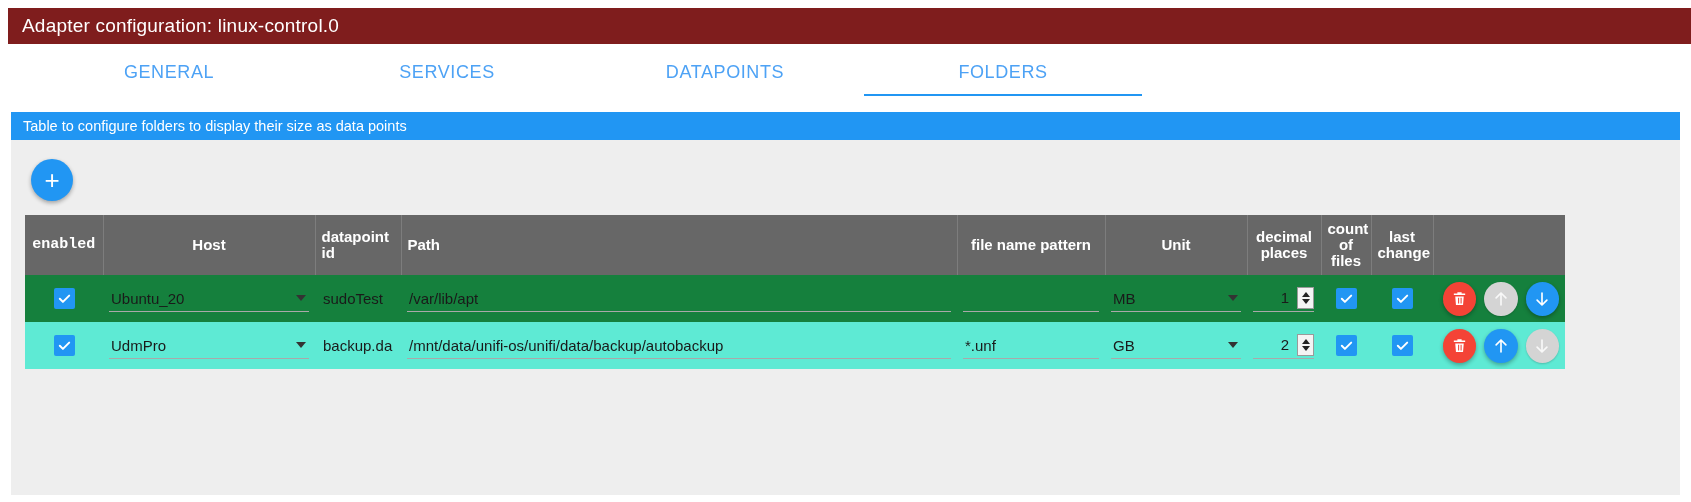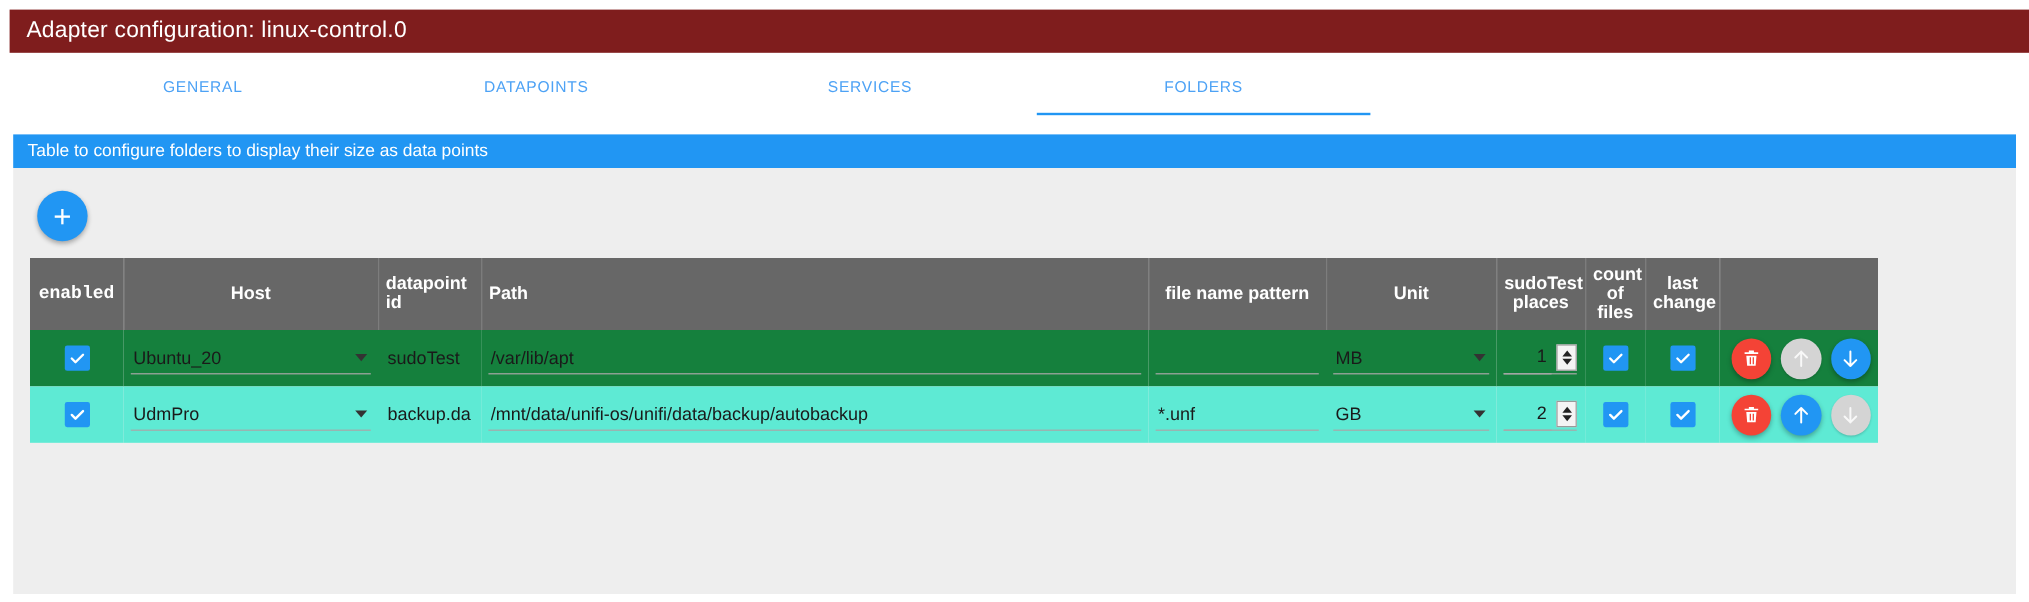--- a/index.html
+++ b/index.html
@@ -36,21 +36,21 @@
     display: flex;
     align-items: stretch;
     border-bottom: 1px solid #ffffff;
   }
   .tab {
     flex: 0 0 278px;
     display: flex;
     align-items: center;
     justify-content: center;
     color: #4da2f5;
-    font-size: 13px;
+    font-size: 18px;
     letter-spacing: .6px;
     cursor: pointer;
     position: relative;
     user-select: none;
   }
   .tab.active::after {
     content: "";
     position: absolute;
     left: 0; right: 0; bottom: 0;
     height: 2px;
@@ -238,24 +238,24 @@
 
   <div class="titlebar">
     <span>Adapter configuration: linux-control.0</span>
   </div>
 
   <div class="tabstrip">
     <div class="tab">
         <span>GENERAL</span>
       </div>
     <div class="tab">
-        <span>DATAPOINTS</span>
+        <span>SERVICES</span>
       </div>
     <div class="tab">
-        <span>SERVICES</span>
+        <span>DATAPOINTS</span>
       </div>
     <div class="tab active">
         <span>FOLDERS</span>
       </div>
   </div>
 
   <div class="banner">
     <span>Table to configure folders to display their size as data points</span>
   </div>
 
@@ -268,21 +268,21 @@
     <div class="tbl-wrap">
       <table class="grid">
         <thead>
           <tr>
             <th class="c-enabled">enabled</th>
             <th class="c-host">Host</th>
             <th class="c-dpid">datapoint id</th>
             <th class="c-path">Path</th>
             <th class="c-pattern">file name pattern</th>
             <th class="c-unit">Unit</th>
-            <th class="c-dec">sudoTest places</th>
+            <th class="c-dec">decimal places</th>
             <th class="c-count">count of files</th>
             <th class="c-last">last change</th>
             <th class="c-actions"></th>
           </tr>
         </thead>
         <tbody>
 
           <tr class="row-odd">
             <td class="c-enabled">
               <span class="cb">

